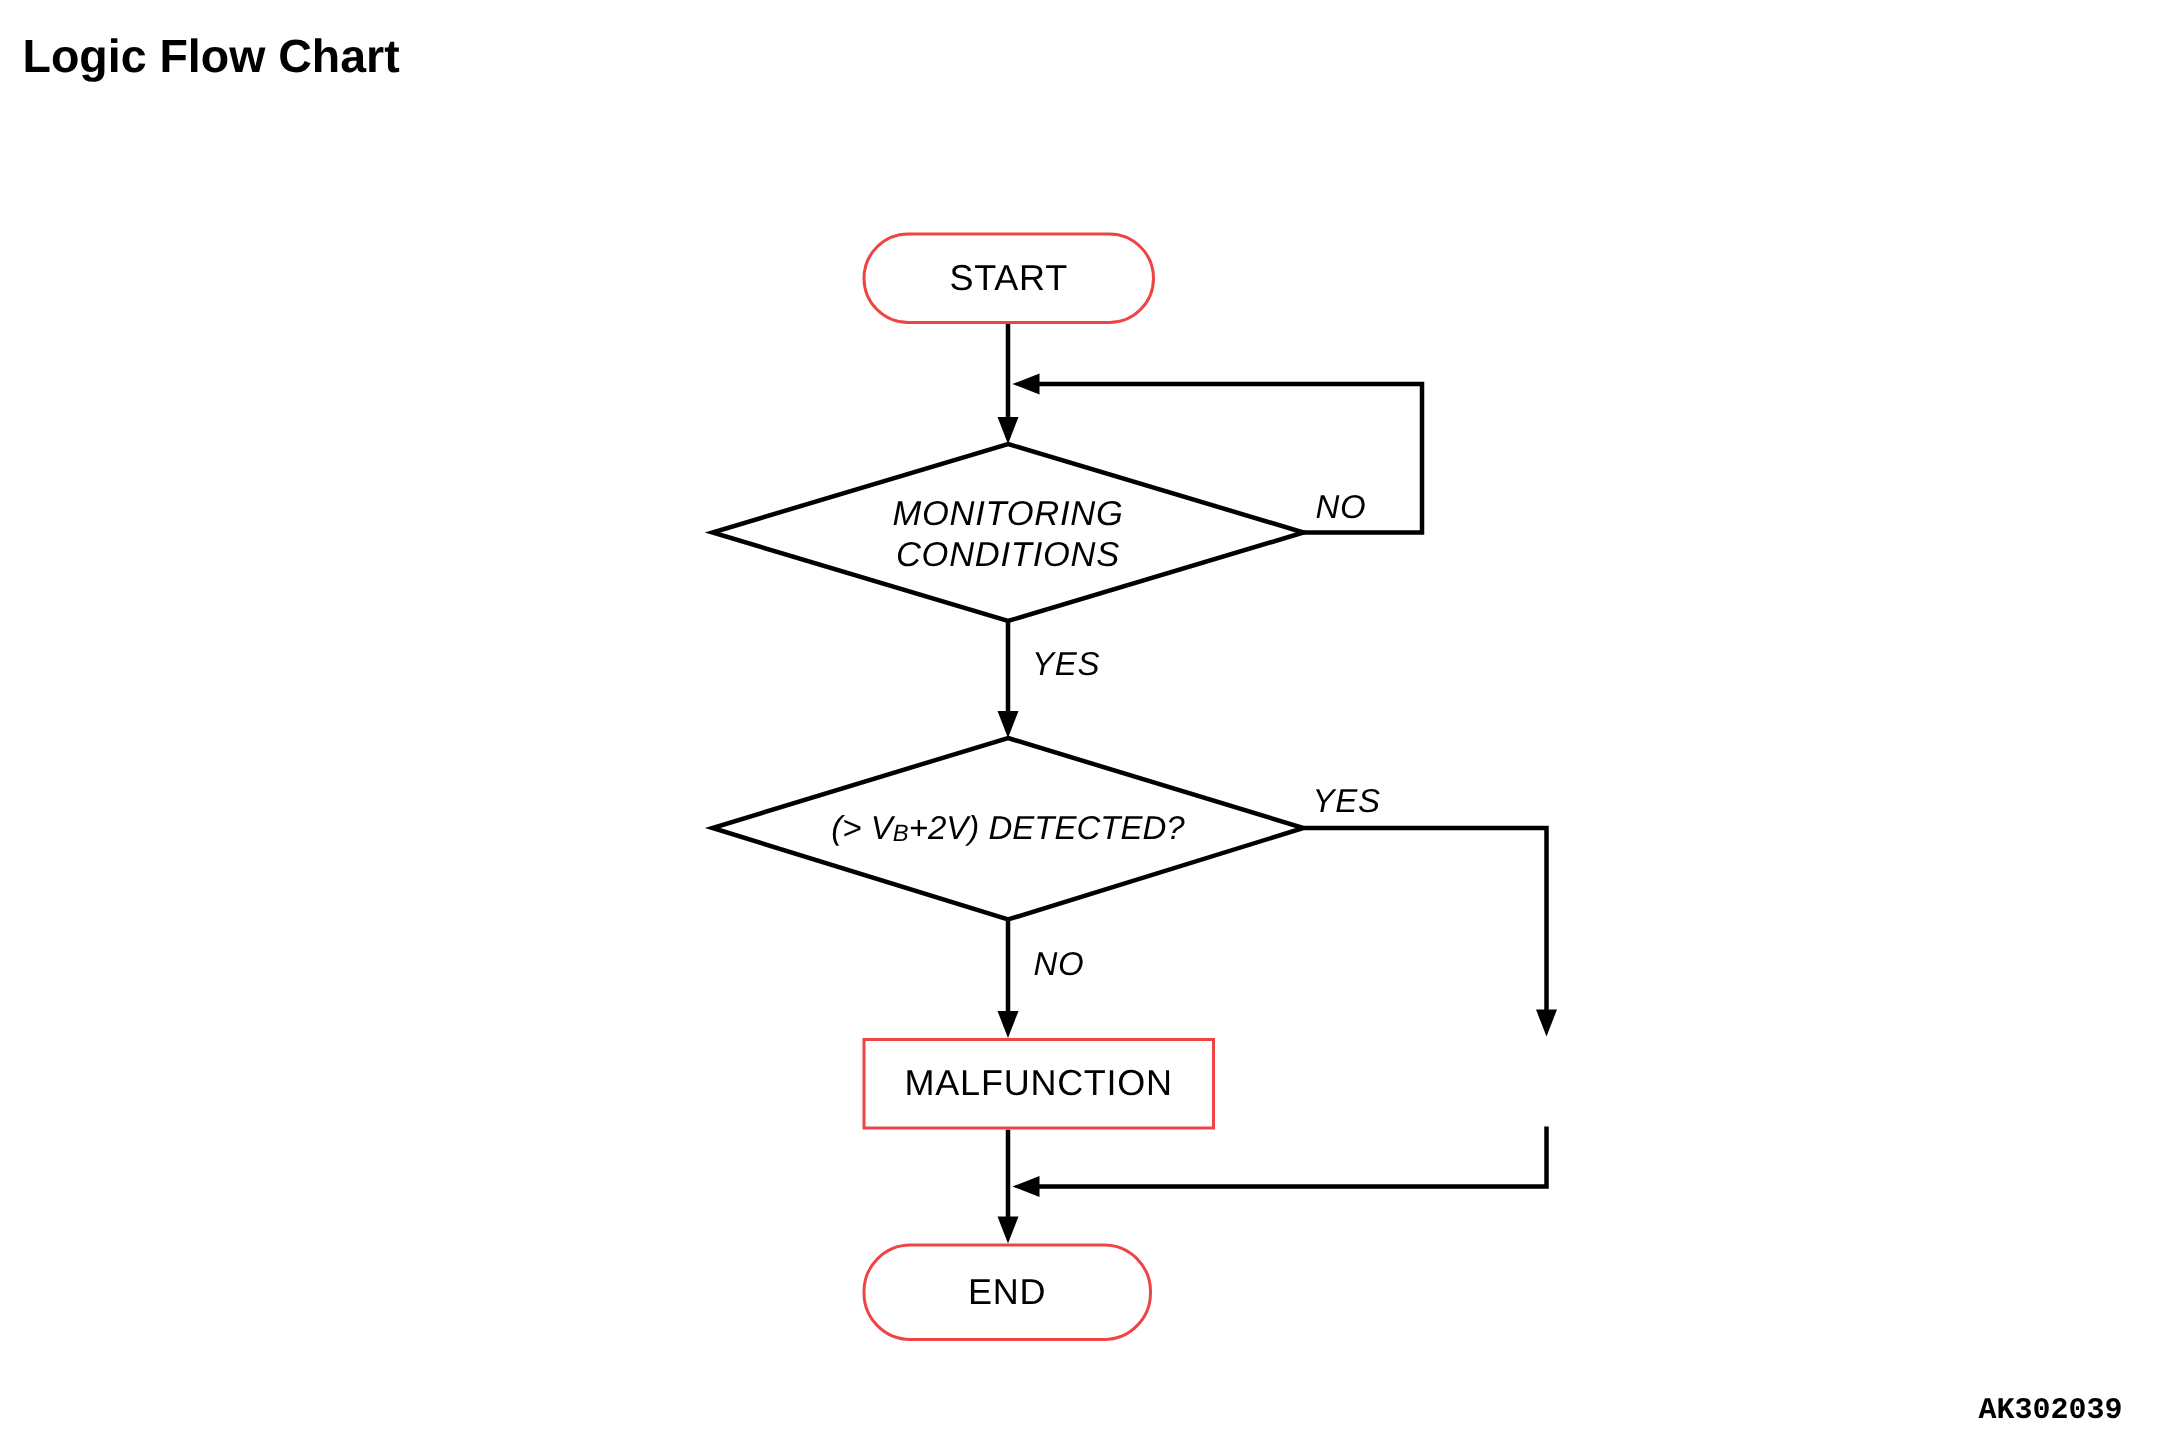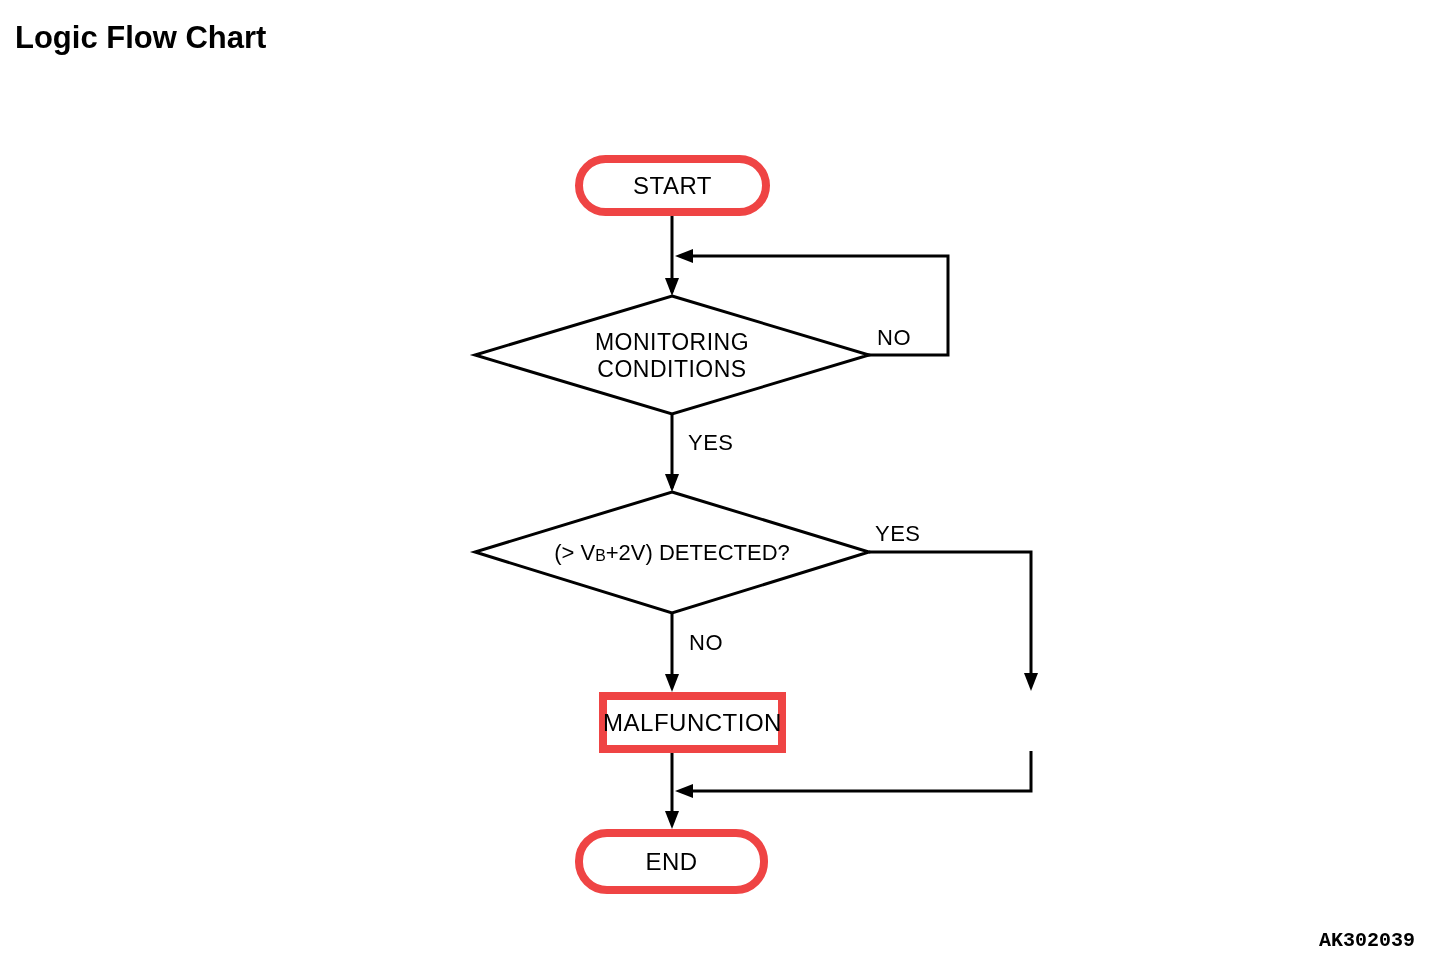--- a/index.html
+++ b/index.html
@@ -30,35 +30,36 @@
     top: 0;
     width: 1440px;
     height: 958px;
   }
   .node {
     position: absolute;
     display: flex;
     align-items: center;
     justify-content: center;
     background: #ffffff;
-    border: 8px solid #ef4444;
+    border: 2px solid #ef4444;
     font-size: 24px;
     letter-spacing: 0.5px;
     white-space: nowrap;
   }
   .terminator { border-radius: 32px; }
   .node-start { left: 575px; top: 155px; width: 195px; height: 61px; }
-  .node-malfunction { left: 575px; top: 692px; width: 187px; height: 61px; margin-left: 24px; }
+  .node-malfunction { left: 575px; top: 692px; width: 235px; height: 61px; }
   .node-good { left: 931px; top: 691px; width: 200px; height: 61px; }
   .node-end { left: 575px; top: 829px; width: 193px; height: 65px; }
   .diamond-label {
     position: absolute;
     transform: translate(-50%, -50%);
     text-align: center;
     white-space: nowrap;
+    font-style: italic;
   }
   .diamond-label-1 {
     left: 672px; top: 356px;
     font-size: 23px;
     line-height: 27px;
     letter-spacing: 0.5px;
   }
   .diamond-label-2 {
     left: 672px; top: 554px;
     font-size: 22px;
@@ -68,20 +69,21 @@
   .subscript {
     font-size: 0.72em;
     position: relative;
     top: 1px;
   }
   .edge-label {
     position: absolute;
     font-size: 22px;
     letter-spacing: 0.5px;
     white-space: nowrap;
+    font-style: italic;
   }
   .edge-label-no-loop { left: 877px; top: 325px; }
   .edge-label-yes-down { left: 688px; top: 430px; }
   .edge-label-yes-right { left: 875px; top: 521px; }
   .edge-label-no-down { left: 689px; top: 630px; }
   .figure-code {
     position: absolute;
     right: 25px;
     top: 929px;
     font-size: 20px;

